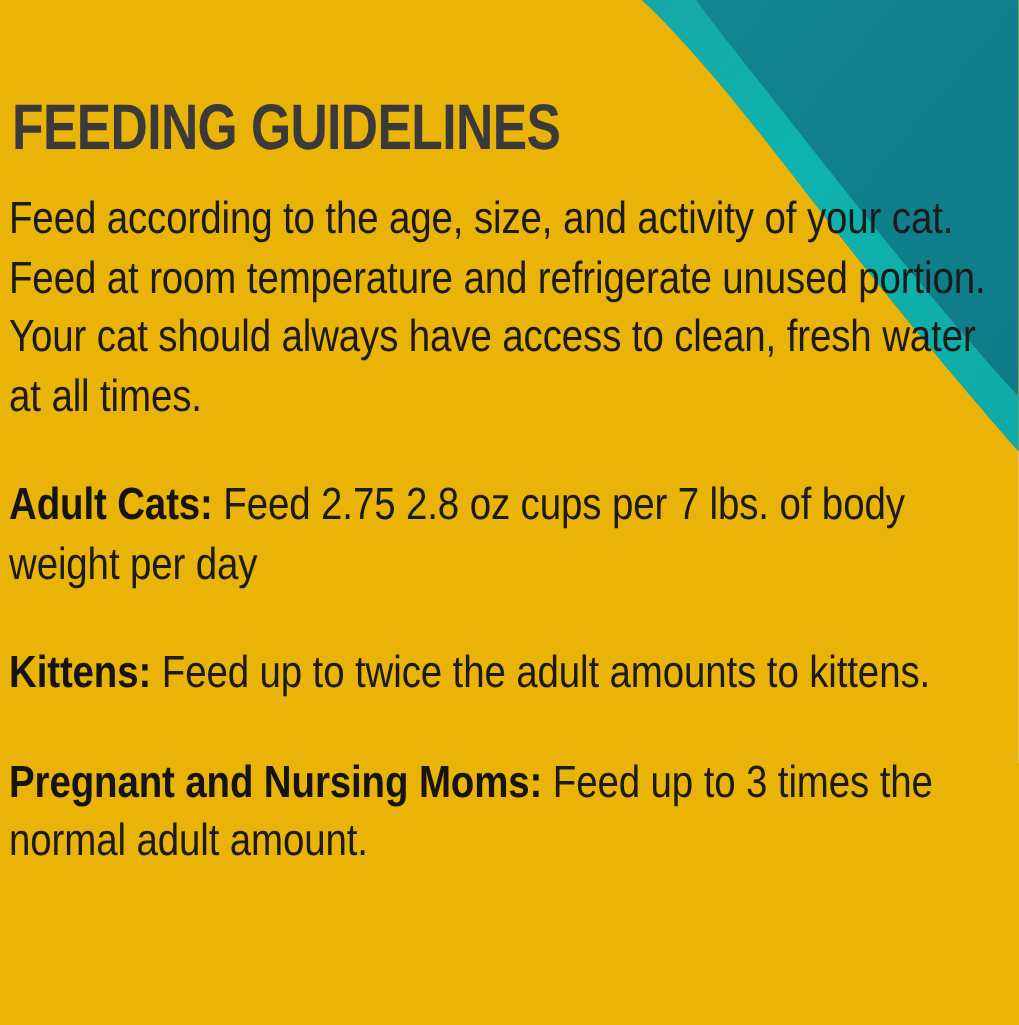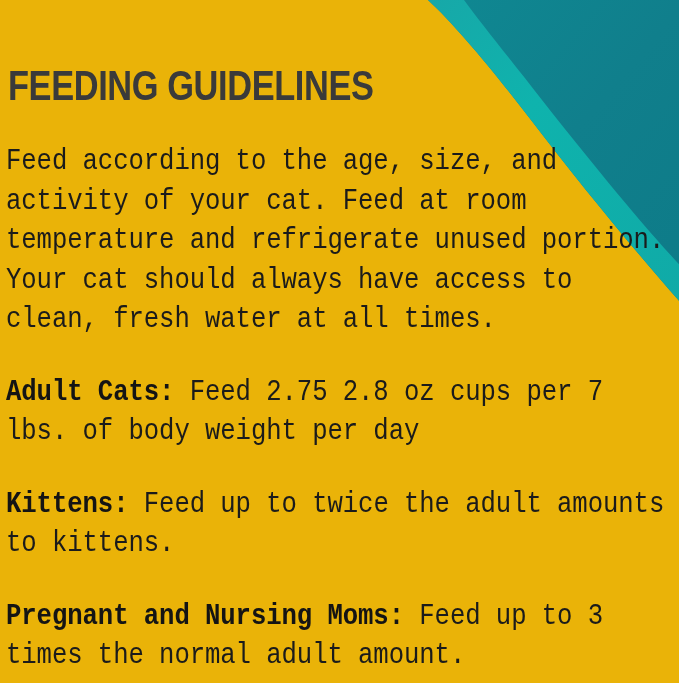--- a/index.html
+++ b/index.html
@@ -54,24 +54,23 @@
     line-height: 1;
     letter-spacing: -0.5px;
     color: #3a3a3a;
     transform: scaleX(0.80);
     transform-origin: left center;
     white-space: nowrap;
   }
 
   #body-blocks {
     position: absolute;
-    top: 142px;
+    top: 126px;
     left: 0;
     width: 665px;
-    font-family: Liberation Mono, monospace;
   }
 
   .para {
     margin: 0;
     padding: 0;
     color: #1b1b1b;
     font-size: 30px;
     line-height: 39.5px;
     letter-spacing: -0.1px;
     transform: scaleX(0.855);

